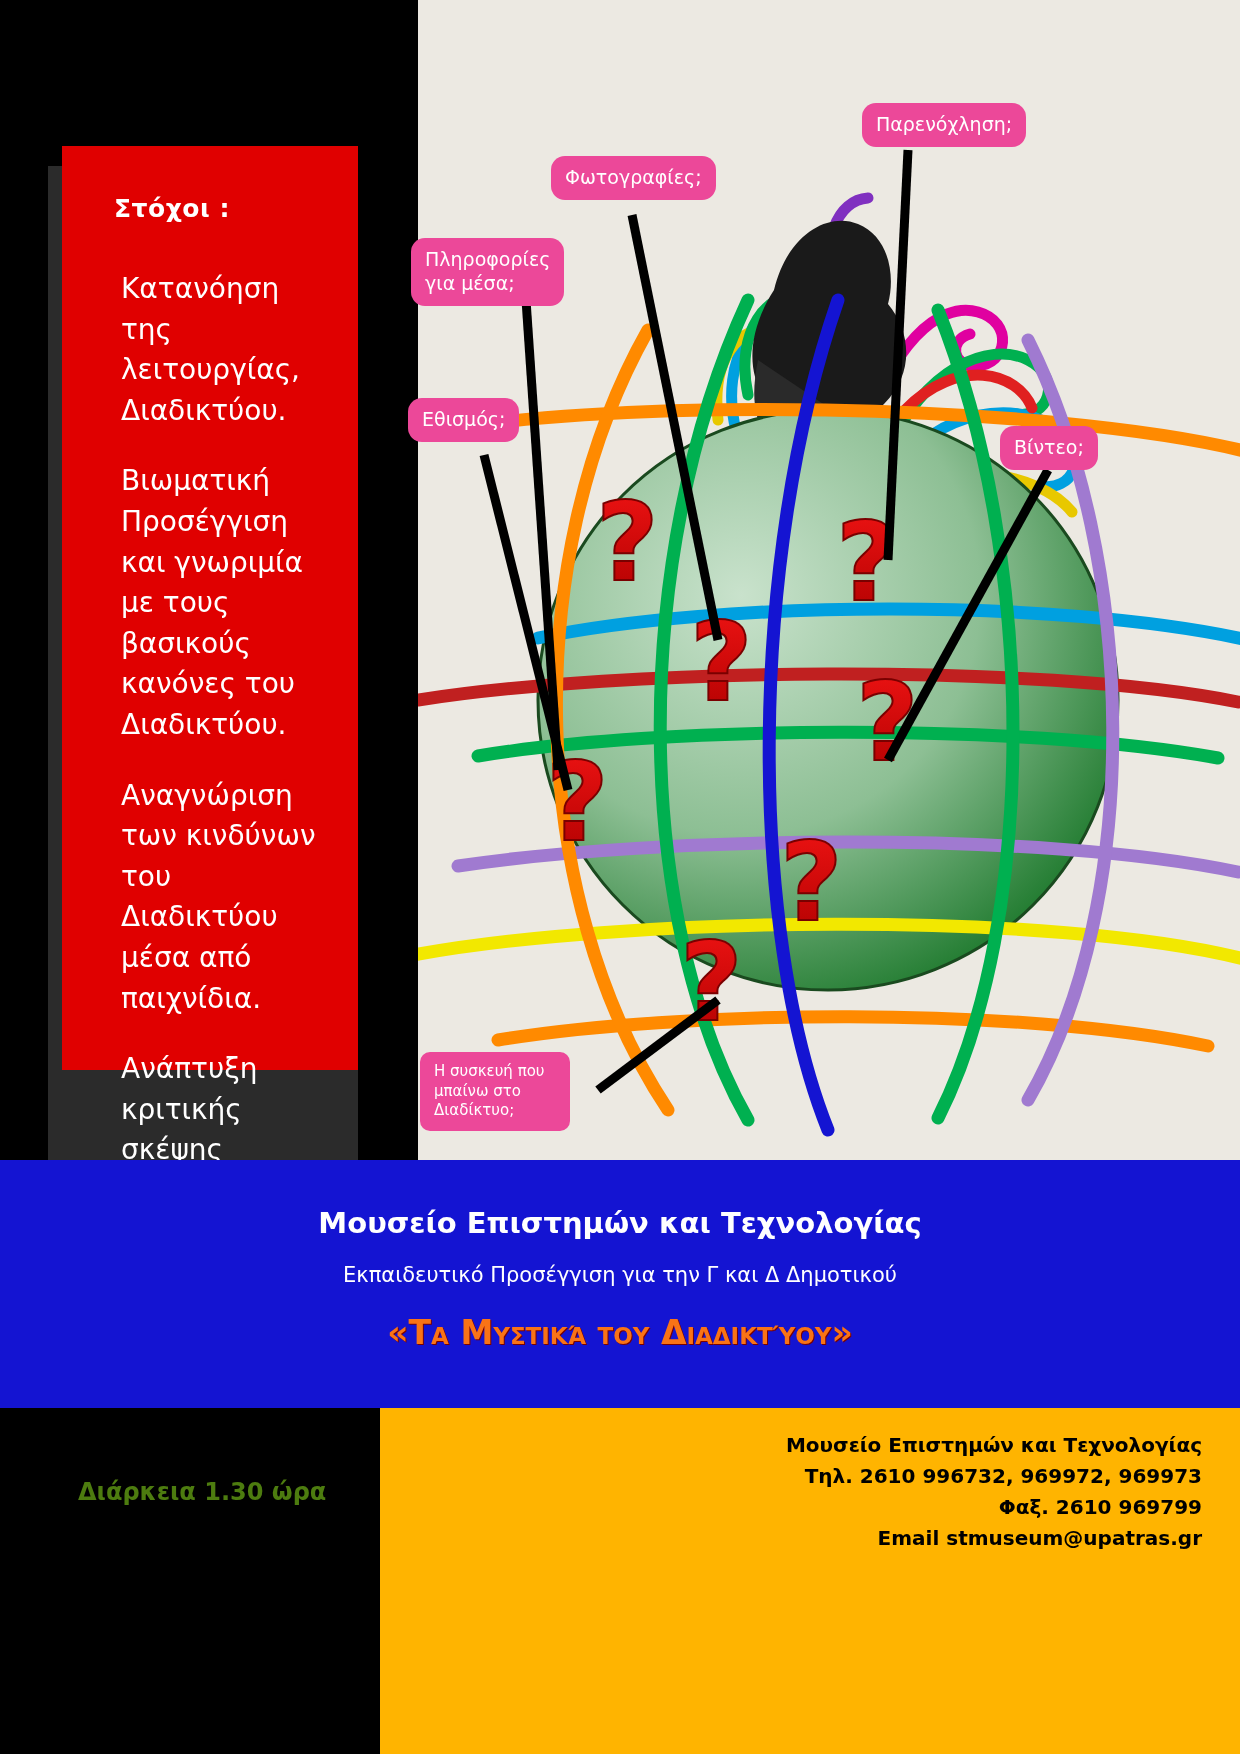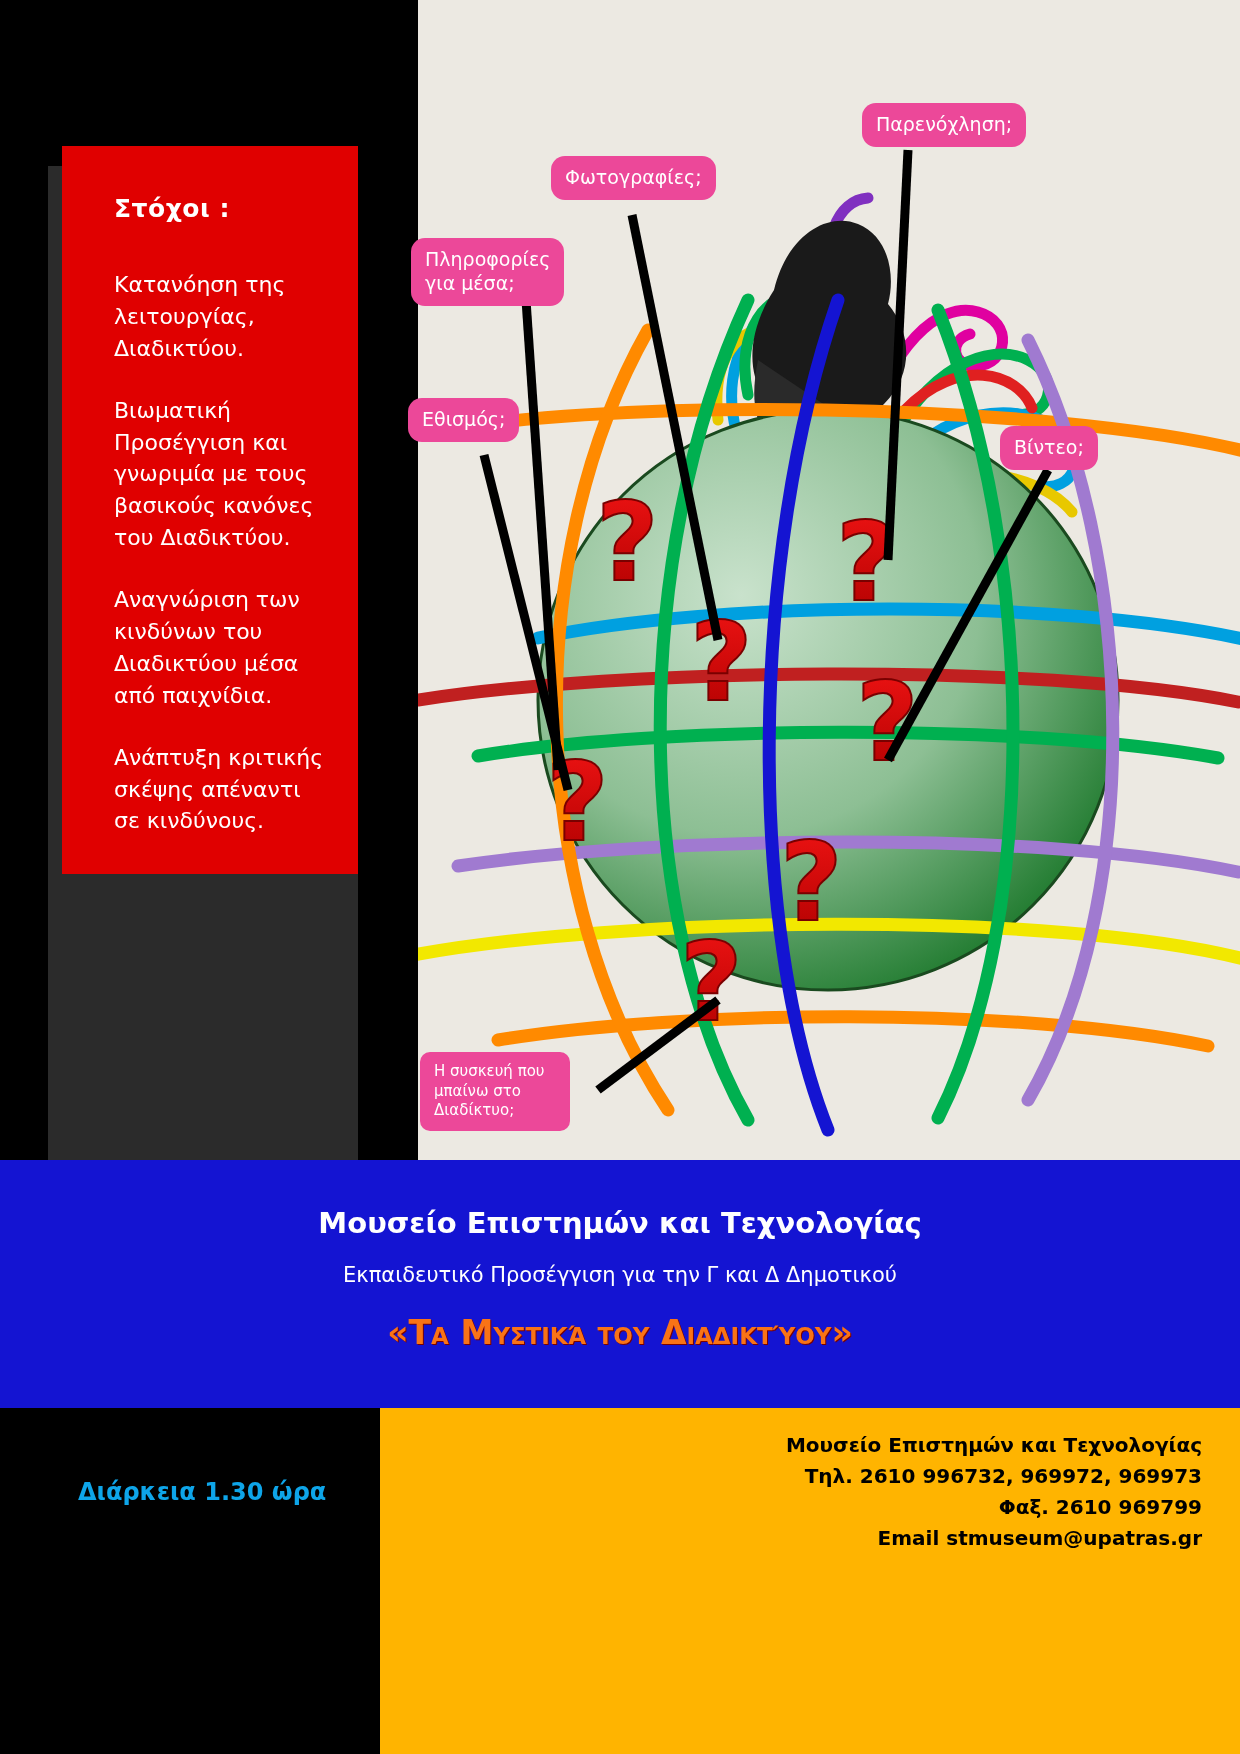--- a/index.html
+++ b/index.html
@@ -23,31 +23,31 @@
     position:absolute;left:418px;top:0;width:822px;height:1160px;
     background:#ece9e2;
   }
 
   
   .goals-shadow{
     position:absolute;left:48px;top:166px;width:310px;height:1000px;
     background:#2b2b2b;
   }
   .goals-box{
-    position:absolute;left:62px;top:146px;width:296px;height:728px;
+    position:absolute;left:62px;top:146px;width:296px;height:924px;
     background:#e00000;
     box-sizing:border-box;
     padding:48px 34px 0 52px;
     color:#fff;
   }
   .goals-title{
     font-size:25px;font-weight:bold;letter-spacing:.5px;margin-bottom:46px;
   }
   .goals-p{
-    font-size:22px;line-height:1.45;margin:0 0 30px 0;
+    font-size:28px;line-height:1.45;margin:0 0 30px 7px;
   }
 
   
   .globe-wrap{
     position:absolute;left:418px;top:0;width:822px;height:1160px;
     overflow:hidden;
   }
 
   
   .callout{
@@ -78,21 +78,21 @@
     margin:26px 0 0 0;font-size:33px;font-weight:bold;color:#f97316;
     text-shadow:1px 1px 0 #7a0000;
     font-variant:small-caps;
   }
 
   
   .bottom-black{
     position:absolute;left:0;top:1408px;width:380px;height:346px;background:#000;
   }
   .duration{
-    position:absolute;left:78px;top:1478px;color:#0ea5e9;font-size:24px;font-weight:bold;
+    position:absolute;left:78px;top:1478px;color:#4d7c0f;font-size:24px;font-weight:bold;
   }
   .bottom-orange{
     position:absolute;left:380px;top:1408px;width:860px;height:346px;background:#ffb400;
   }
   .contact{
     position:absolute;right:38px;top:1430px;text-align:right;color:#000;
     font-size:20px;font-weight:bold;line-height:1.55;
   }
 </style>
 </head>

